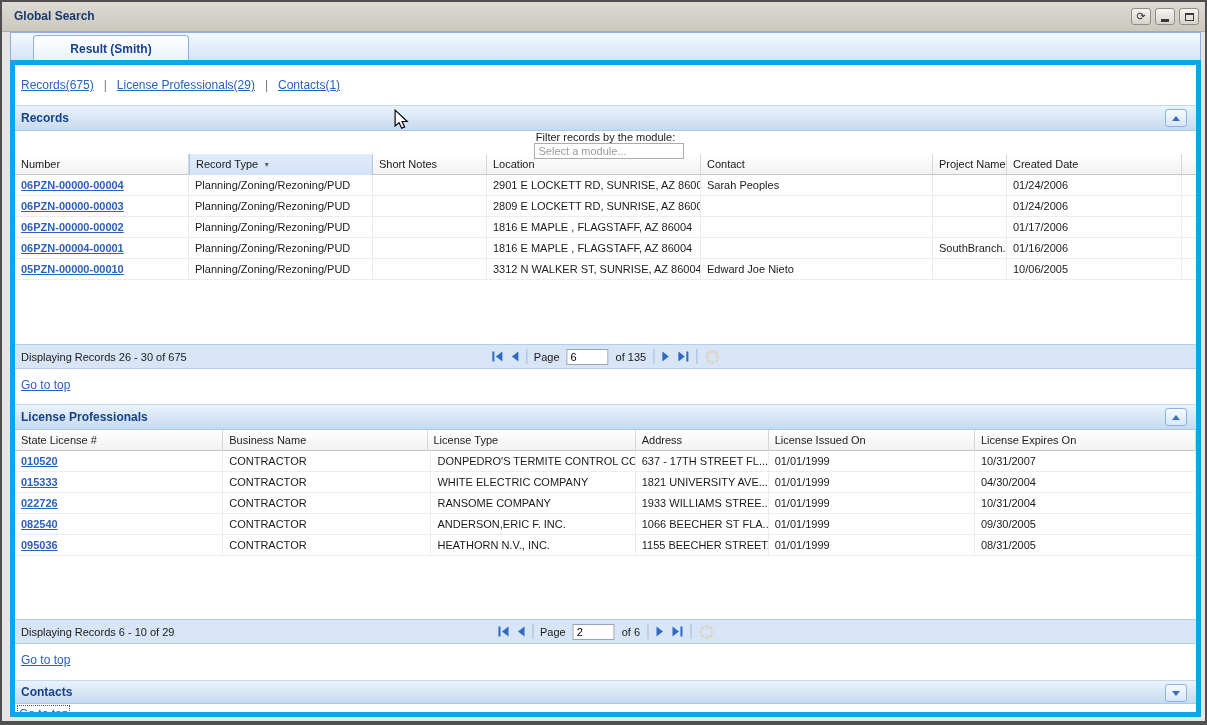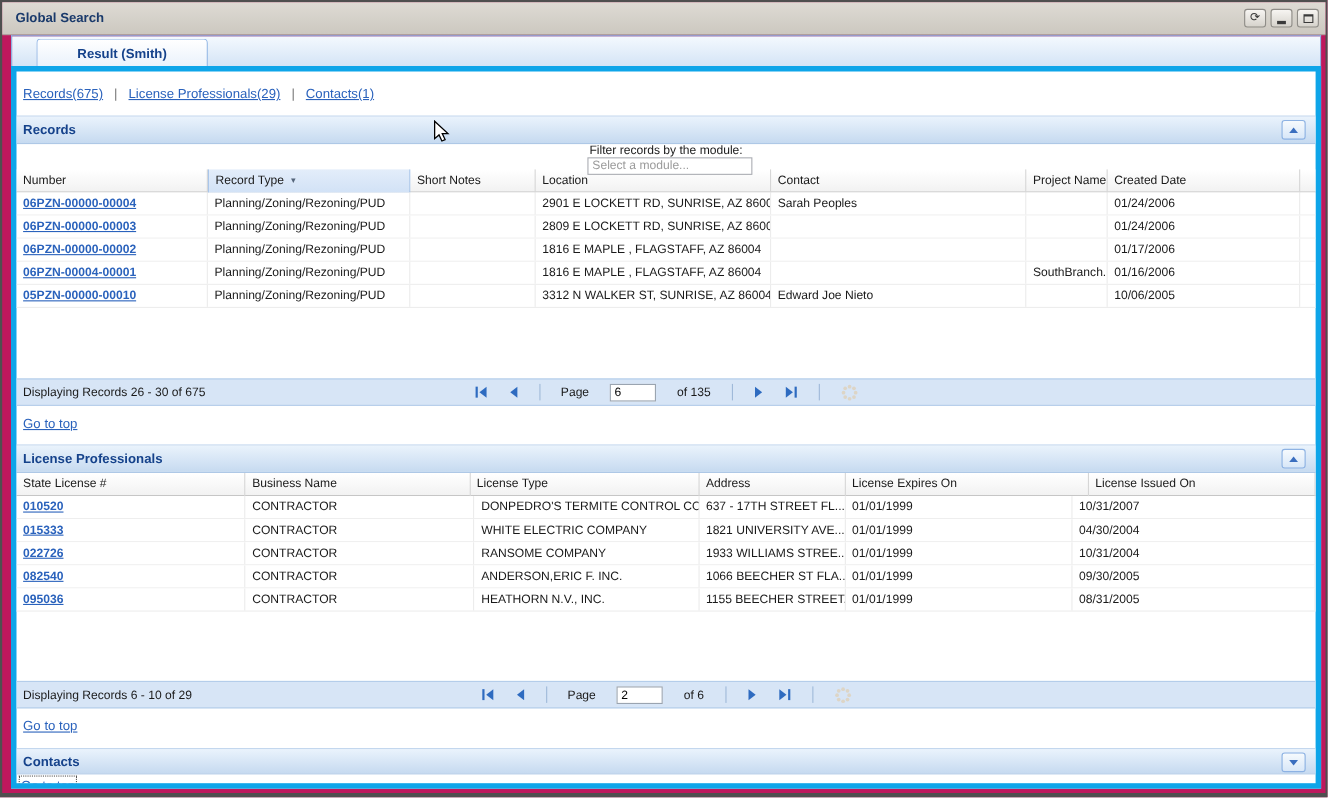--- a/index.html
+++ b/index.html
@@ -1,20 +1,20 @@
 <!DOCTYPE html>
 <html><head>
 <meta charset="utf-8">
 <style>
   * { margin:0; padding:0; box-sizing:border-box; }
   html,body { width:1207px; height:725px; background:#fff; overflow:hidden; }
   body { font-family:"Liberation Sans","DejaVu Sans",sans-serif; font-size:11px; color:#1a1a1a; }
 
   .window { position:relative; width:1207px; height:725px;
-            border:2px solid #4f4f4f; border-bottom-width:4px; background:#be185d; }
+            border:2px solid #4f4f4f; border-bottom-width:4px; background:#e5e5e5; }
 
   
   .titlebar { position:absolute; left:0; top:0; width:1203px; height:30px;
               background:linear-gradient(#dedbd4,#ccc8c0); border-bottom:1px solid #aeaba3; }
   .titlebar .title { position:absolute; left:12px; top:7px; font-size:12px; font-weight:bold; color:#1a3a6b; }
   .winbtns { position:absolute; right:6px; top:6px; display:flex; gap:4px; }
   .winbtn { width:20px; height:17px; border:1px solid #8f8d88; border-radius:3px;
             background:linear-gradient(#f7f5f2,#d6d3cc); display:flex; align-items:center; justify-content:center;
             color:#3a3a3a; font-size:11px; line-height:1; cursor:default; }
   .winbtn .mini { width:8px; height:3px; background:#3a3a3a; margin-top:7px; }
@@ -71,21 +71,21 @@
   .lp-grid .c0{width:210px} .lp-grid .c1{width:210px} .lp-grid .c2{width:206px}
   .lp-grid .c3{width:134px} .lp-grid .c4{width:208px} .lp-grid .c5{width:223px}
 
   .spacer-records { height:64px; } .spacer-lp { height:63px; }
 
   
   .pagebar { height:25px; background:#d7e5f6; border-top:1px solid #b4cdea; border-bottom:1px solid #b4cdea;
              position:relative; display:flex; align-items:center; }
   .pagebar .status { padding-left:6px; color:#1a1a1a; }
   .pager { position:absolute; left:50%; top:0; height:23px; transform:translateX(-50%);
-           display:flex; align-items:center; gap:19px; }
+           display:flex; align-items:center; gap:7px; }
   .pbtn { display:flex; align-items:center; cursor:pointer; }
   .psep { width:1px; height:15px; background:#9fb9d9; }
   .plabel { color:#1a1a1a; }
   .pinput { width:42px; height:16px; border:1px solid #9aa4b0; font-size:11px; padding:0 3px; font-family:inherit; }
 
   .gototop-row { display:flex; align-items:flex-start; padding:9px 0 0 6px; }
   .gototop-row.r1 { height:35px; } .gototop-row.r2 { height:36px; }
   .gototop { color:#2a62bc; text-decoration:underline; font-size:12px; cursor:pointer; }
   .gototop.focused { outline:1px dotted #555; outline-offset:1px; }
   .gototop-bottom { padding:3px 0 0 4px; }
@@ -264,22 +264,22 @@
           </svg>
       </div>
     </div>
 
     <div class="lp-grid">
       <div class="grid-head">
           <div class="th c0"><span>State License #</span></div>
           <div class="th c2"><span>Business Name</span></div>
           <div class="th c1"><span>License Type</span></div>
           <div class="th c3"><span>Address</span></div>
+          <div class="th c4"><span>License Issued On</span></div>
           <div class="th c5"><span>License Expires On</span></div>
-          <div class="th c4"><span>License Issued On</span></div>
         </div>
       <div class="grid-body">
           <div class="tr">
             <div class="td c0"><a class="cell-link">010520</a></div>
             <div class="td c1">CONTRACTOR</div>
             <div class="td c2">DONPEDRO'S TERMITE CONTROL CO</div>
             <div class="td c3">637 - 17TH STREET FL...</div>
             <div class="td c4">01/01/1999</div>
             <div class="td c5">10/31/2007</div>
           </div>

